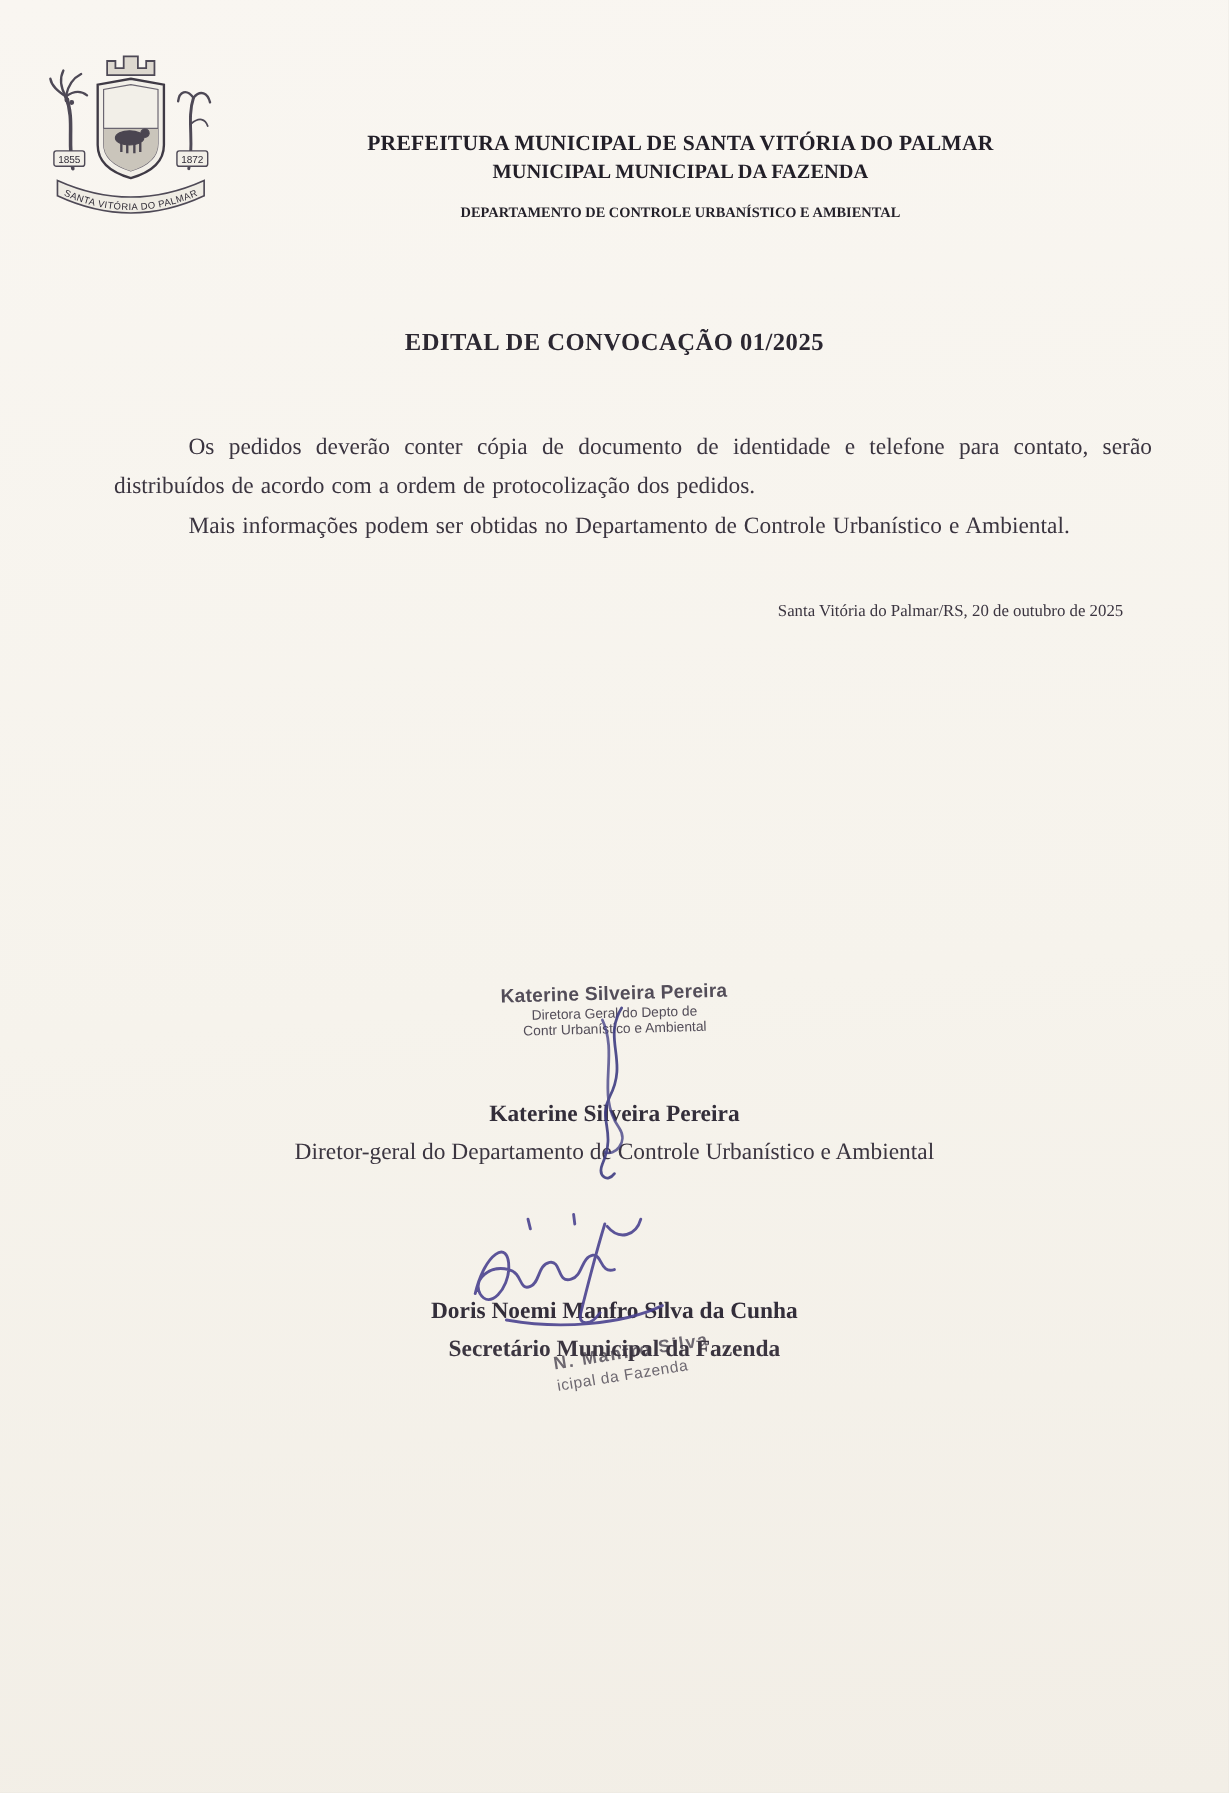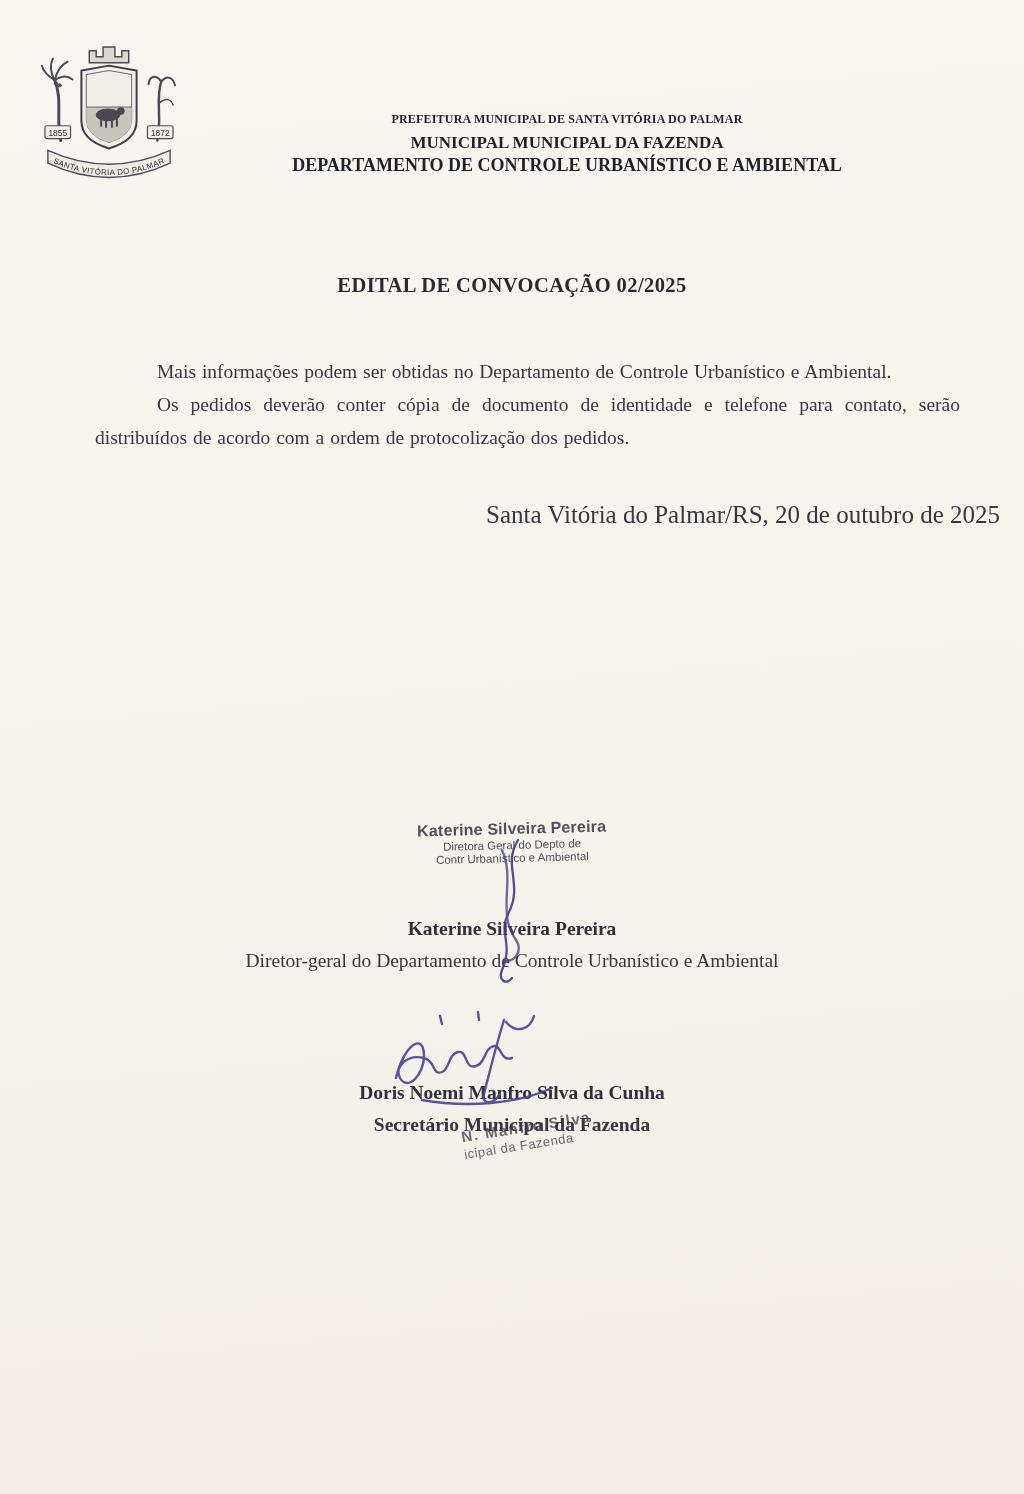--- a/index.html
+++ b/index.html
@@ -10,42 +10,42 @@
     background:linear-gradient(175deg,#f9f6f1 0%,#f6f3ec 55%,#f2eee6 100%);
     font-family:"Liberation Serif", serif;
     color:#3b3540;
     overflow:hidden;
   }
 
   
   .letterhead { display:flex; align-items:flex-start; padding:34px 70px 0 40px; }
   .seal-wrap { flex:0 0 140px; }
   .head-lines { flex:1; text-align:center; padding-top:74px; color:#221f28; }
-  .head-line1 { font-size:12px; font-weight:bold; letter-spacing:.2px; line-height:22px; }
+  .head-line1 { font-size:18px; font-weight:bold; letter-spacing:.2px; line-height:22px; }
   .head-line2 { font-size:17px; font-weight:bold; line-height:22px; margin-top:2px; }
-  .head-line3 { font-size:18px; font-weight:bold; line-height:22px; margin-top:0; }
+  .head-line3 { font-size:12px; font-weight:bold; line-height:22px; margin-top:12px; }
 
   
   .doc-title {
     text-align:center; margin-top:86px;
     font-size:20.5px; font-weight:bold; letter-spacing:.4px; color:#2b2731;
   }
 
   
   .doc-body {
     margin:58px 64px 0 95px;
     font-size:19.5px; line-height:33px;
     text-align:justify; word-spacing:1px;
     color:#3b3540;
   }
   .doc-body p { text-indent:62px; margin:0; }
 
   .date-line {
-    margin:47px 24px 0 0;
-    text-align:right; font-size:25px; color:#3b3540;
+    margin:47px 88px 0 0;
+    text-align:right; font-size:14px; color:#3b3540;
   }
 
   
   .abs { position:absolute; left:0; right:0; text-align:center; }
 
   .stamp-director {
     top:820px; color:#46404d;
     font-family:"Liberation Sans", sans-serif;
     transform:rotate(-1.5deg);
     z-index:1; opacity:.92;
@@ -134,25 +134,25 @@
         </g>
       </svg>
     </div>
     <div class="head-lines">
       <div class="head-line1">PREFEITURA MUNICIPAL DE SANTA VITÓRIA DO PALMAR</div>
       <div class="head-line2">MUNICIPAL MUNICIPAL DA FAZENDA</div>
       <div class="head-line3">DEPARTAMENTO DE CONTROLE URBANÍSTICO E AMBIENTAL</div>
     </div>
   </header>
 
-  <h1 class="doc-title">EDITAL DE CONVOCAÇÃO 02/2025</h1>
+  <h1 class="doc-title">EDITAL DE CONVOCAÇÃO 01/2025</h1>
 
   <main class="doc-body">
+    <p>Os pedidos deverão conter cópia de documento de identidade e telefone para contato, serão distribuídos de acordo com a ordem de protocolização dos pedidos.</p>
     <p>Mais informações podem ser obtidas no Departamento de Controle Urbanístico e Ambiental.</p>
-    <p>Os pedidos deverão conter cópia de documento de identidade e telefone para contato, serão distribuídos de acordo com a ordem de protocolização dos pedidos.</p>
   </main>
 
   <div class="date-line">Santa Vitória do Palmar/RS, 20 de outubro de 2025</div>
 
   <div class="abs stamp-director">
     <div class="sl1">Katerine Silveira Pereira</div>
     <div class="sl2">Diretora Geral do Depto de</div>
     <div class="sl3">Contr Urbanístico e Ambiental</div>
   </div>
 

